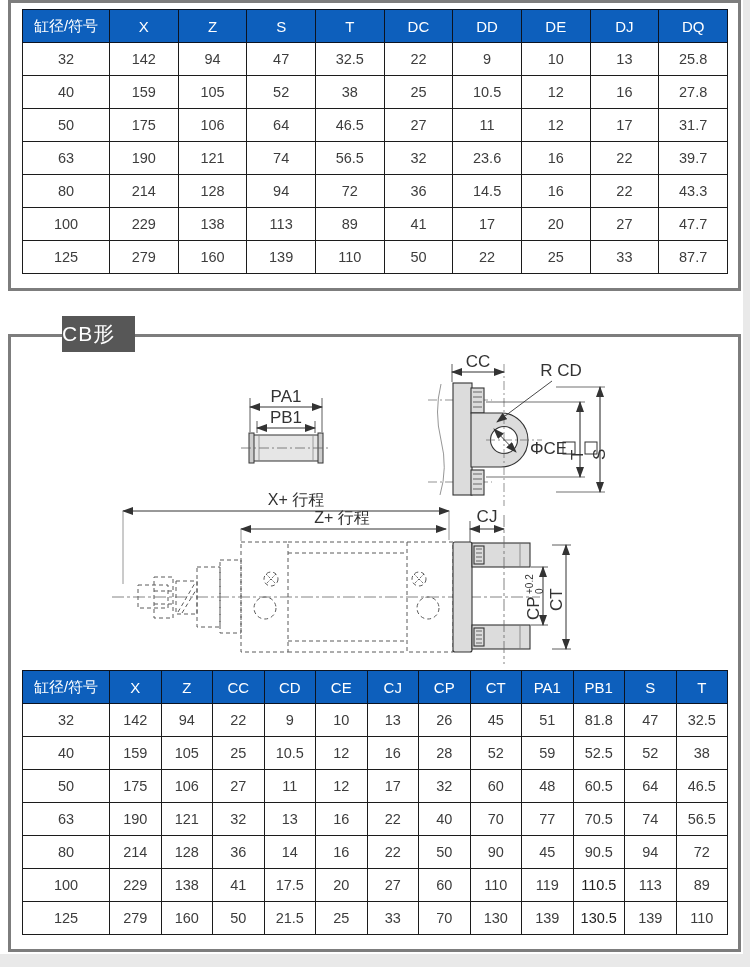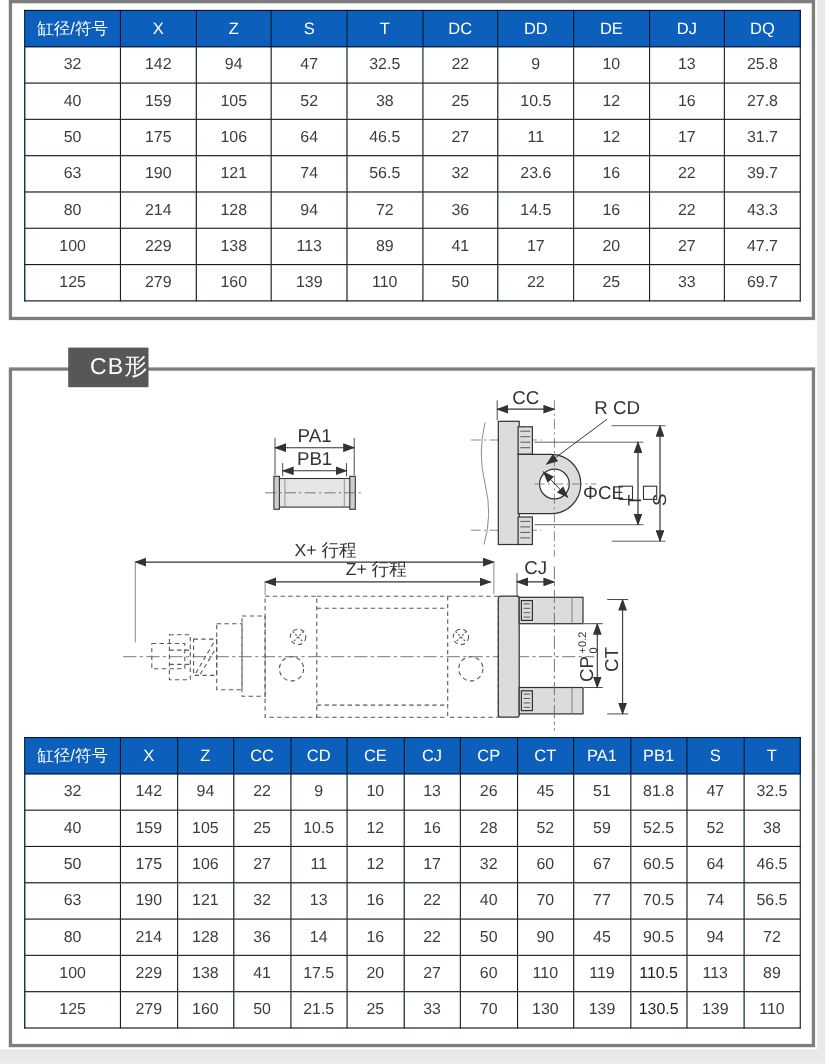--- a/index.html
+++ b/index.html
@@ -9,26 +9,26 @@
     font-family:"Liberation Sans","DejaVu Sans",sans-serif;
   }
   .content-bg{position:absolute;left:0;top:0;width:743px;height:954px;background:#ffffff;}
   .abs{position:absolute;}
   .frame{
     border:3px solid #7d7d7d;background:#ffffff;box-sizing:border-box;
   }
   
   .section-label{
     background:#575757;color:#ffffff;
-    font-size:21px;line-height:36px;text-align:right;
+    font-size:21px;line-height:36px;text-align:left;
     letter-spacing:1px;z-index:5;
   }
   
   table.spec{
-    border-collapse:collapse;table-layout:fixed;background:#0ea5e9;
+    border-collapse:collapse;table-layout:fixed;background:#7f1d1d;
     border:1px solid #111;
   }
   table.spec th{
     background:#0d5fbc;color:#ffffff;font-weight:normal;
     font-size:15px;height:32px;border:1px solid #0c1320;
     padding:0;text-align:center;
   }
   table.spec td{
     border:1px solid #1c1c1c;color:#3d3d3d;font-size:14.5px;
     height:32px;text-align:center;padding:0;background:#fff;
@@ -146,21 +146,21 @@
         <tr>
           <td>125</td>
           <td>279</td>
           <td>160</td>
           <td>139</td>
           <td>110</td>
           <td>50</td>
           <td>22</td>
           <td>25</td>
           <td>33</td>
-          <td>69.7</td>
+          <td>87.7</td>
         </tr>
       </tbody>
     </table>
 </div>
 
 <div class="abs frame" style="left:8px;top:334px;width:733px;height:618px;"></div>
 
 <div class="abs section-label" style="left:62px;top:316px;width:73px;height:36px;">CB形</div>
 
 <svg class="abs" style="left:0;top:348px;" width="750" height="322" viewBox="0 348 750 322">
@@ -380,21 +380,21 @@
       <tr>
         <td>50</td>
         <td>175</td>
         <td>106</td>
         <td>27</td>
         <td>11</td>
         <td>12</td>
         <td>17</td>
         <td>32</td>
         <td>60</td>
-        <td>67</td>
+        <td>48</td>
         <td>60.5</td>
         <td>64</td>
         <td>46.5</td>
       </tr>
       <tr>
         <td>63</td>
         <td>190</td>
         <td>121</td>
         <td>32</td>
         <td>13</td>

